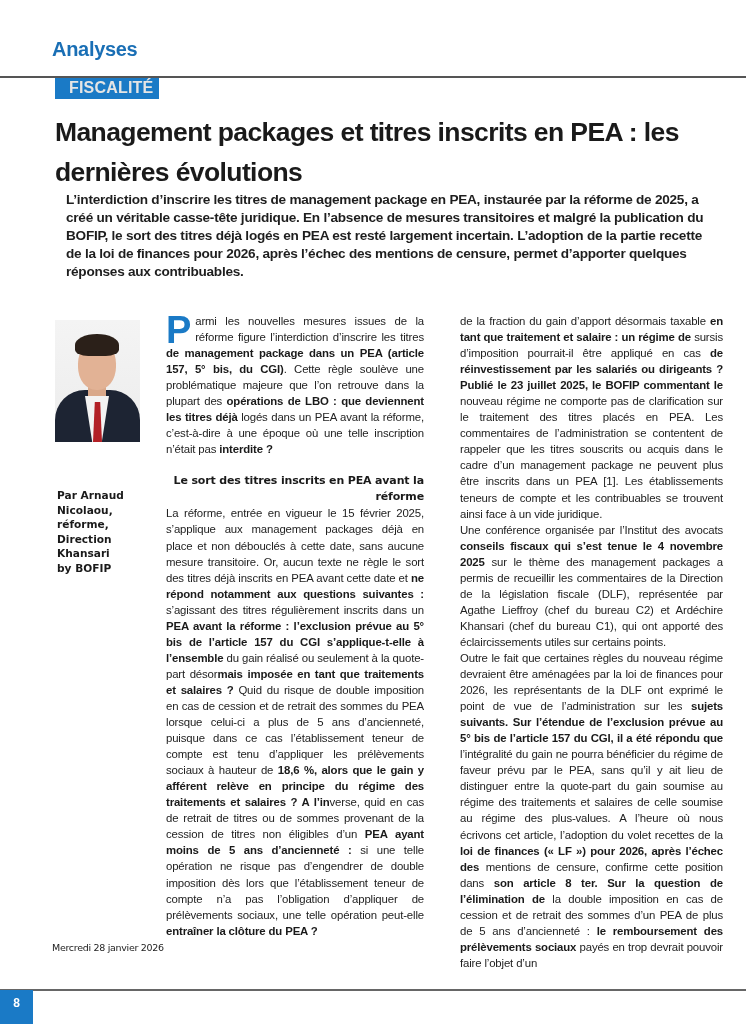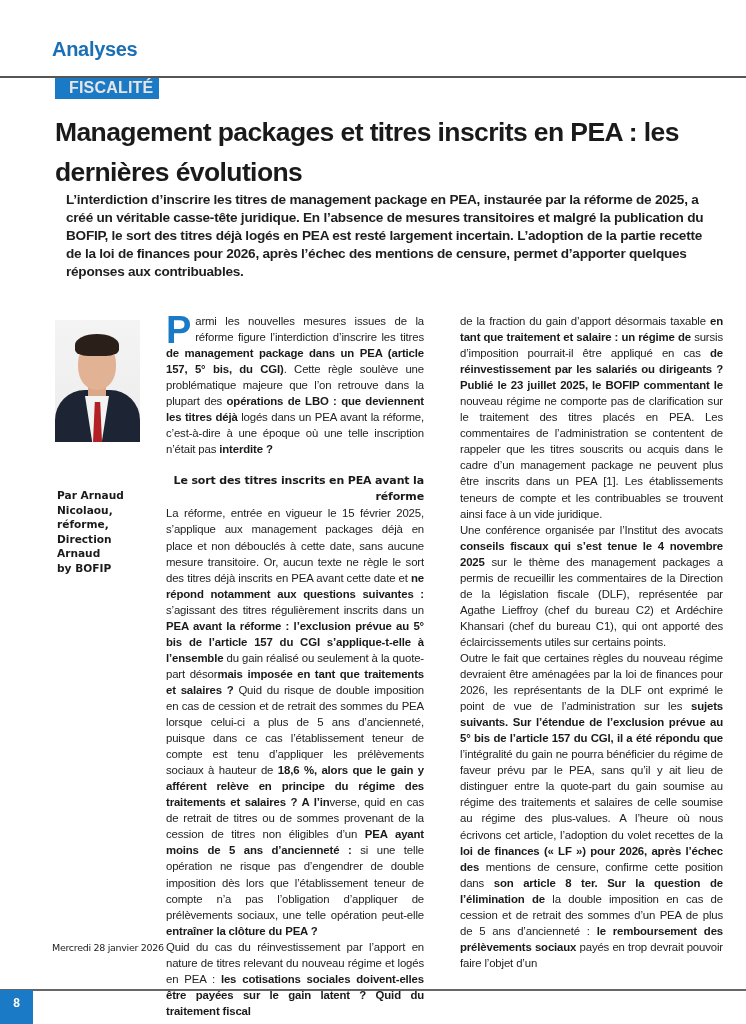--- a/index.html
+++ b/index.html
@@ -116,29 +116,28 @@
   <div class="tie"></div>
   <div class="neck"></div>
   <div class="face"></div>
   <div class="hair"></div>
 </div>
 <div class="author-byline">
   <div>Par Arnaud</div>
   <div>Nicolaou,</div>
   <div>réforme,</div>
   <div>Direction</div>
-  <div>Arnaud</div>
+  <div>Khansari</div>
   <div>by BOFIP</div>
 </div>
 
 <div class="column col-1">
   <p><span class="drop-cap">P</span><span>armi les nouvelles mesures issues de la réforme figure l’interdiction d’inscrire les titres </span><b>de management package dans un PEA (article 157, 5° bis, du CGI)</b><span>. Cette règle soulève une problématique majeure que l’on retrouve dans la plupart des </span><b>opérations de LBO : que deviennent les titres déjà</b><span> logés dans un PEA avant la réforme, c’est-à-dire à une époque où une telle inscription n’était pas </span><b>interdite ?</b></p>
   <p class="subhead">Le sort des titres inscrits en PEA avant la réforme</p>
   <p><span>La réforme, entrée en vigueur le 15 février 2025, s’applique aux management packages déjà en place et non débouclés à cette date, sans aucune mesure transitoire. Or, aucun texte ne règle le sort des titres déjà inscrits en PEA avant cette date et </span><b>ne répond notamment aux questions suivantes :</b><span> s’agissant des titres régulièrement inscrits dans un </span><b>PEA avant la réforme : l’exclusion prévue au 5° bis de l’article 157 du CGI s’applique-t-elle à l’ensemble</b><span> du gain réalisé ou seulement à la quote-part désor</span><b>mais imposée en tant que traitements et salaires ?</b><span> Quid du risque de double imposition en cas de cession et de retrait des sommes du PEA lorsque celui-ci a plus de 5 ans d’ancienneté, puisque dans ce cas l’établissement teneur de compte est tenu d’appliquer les prélèvements sociaux à hauteur de </span><b>18,6 %, alors que le gain y afférent relève en principe du régime des traitements et salaires ? A l’in</b><span>verse, quid en cas de retrait de titres ou de sommes provenant de la cession de titres non éligibles d’un </span><b>PEA ayant moins de 5 ans d’ancienneté :</b><span> si une telle opération ne risque pas d’engendrer de double imposition dès lors que l’établissement teneur de compte n’a pas l’obligation d’appliquer de prélèvements sociaux, une telle opération peut-elle </span><b>entraîner la clôture du PEA ?</b></p>
-  <p><span>Quid du cas du réinvestissement par l’apport en nature de titres relevant du nouveau régime et logés en PEA : </span><b>les cotisations sociales doivent-elles être payées sur le gain latent ? Quid du traitement fiscal</b></p>
 </div>
 
 <div class="column col-2">
   <p><span> de la fraction du gain d’apport désormais taxable </span><b>en tant que traitement et salaire : un régime de</b><span> sursis d’imposition pourrait-il être appliqué en cas </span><b>de réinvestissement par les salariés ou dirigeants ? Publié le 23 juillet 2025, le BOFIP commentant le</b><span> nouveau régime ne comporte pas de clarification sur le traitement des titres placés en PEA. Les commentaires de l’administration se contentent de rappeler que les titres souscrits ou acquis dans le cadre d’un management package ne peuvent plus être inscrits dans un PEA [1]. Les établissements teneurs de compte et les contribuables se trouvent ainsi face à un vide juridique.</span></p>
   <p><span>Une conférence organisée par l’Institut des avocats </span><b>conseils fiscaux qui s’est tenue le 4 novembre 2025</b><span> sur le thème des management packages a permis de recueillir les commentaires de la Direction de la législation fiscale (DLF), représentée par Agathe Lieffroy (chef du bureau C2) et Ardéchire Khansari (chef du bureau C1), qui ont apporté des éclaircissements utiles sur certains points.</span></p>
   <p><span>Outre le fait que certaines règles du nouveau régime devraient être aménagées par la loi de finances pour 2026, les représentants de la DLF ont exprimé le point de vue de l’administration sur les </span><b>sujets suivants. Sur l’étendue de l’exclusion prévue au 5° bis de l’article 157 du CGI, il a été répondu que</b><span> l’intégralité du gain ne pourra bénéficier du régime de faveur prévu par le PEA, sans qu’il y ait lieu de distinguer entre la quote-part du gain soumise au régime des traitements et salaires de celle soumise au régime des plus-values. A l’heure où nous écrivons cet article, l’adoption du volet recettes de la </span><b>loi de finances (« LF ») pour 2026, après l’échec des</b><span> mentions de censure, confirme cette position dans </span><b>son article 8 ter. Sur la question de l’élimination de</b><span> la double imposition en cas de cession et de retrait des sommes d’un PEA de plus de 5 ans d’ancienneté : </span><b>le remboursement des prélèvements sociaux</b><span> payés en trop devrait pouvoir faire l’objet d’un</span></p>
 </div>
 
 <div class="bottom-rule"></div>
 <div class="page-number-box">8</div>

